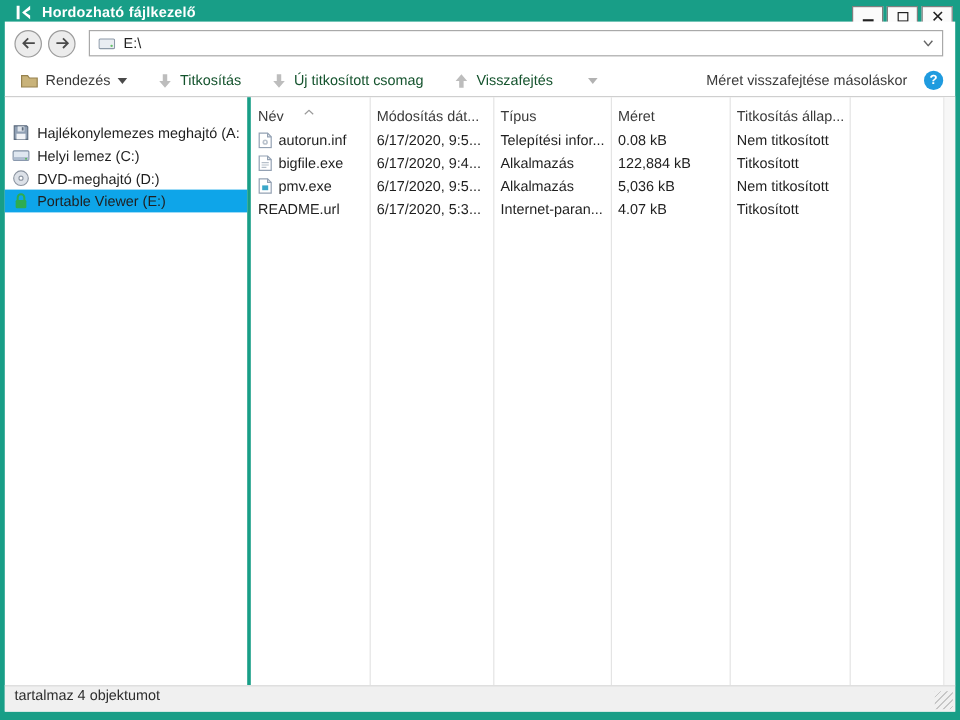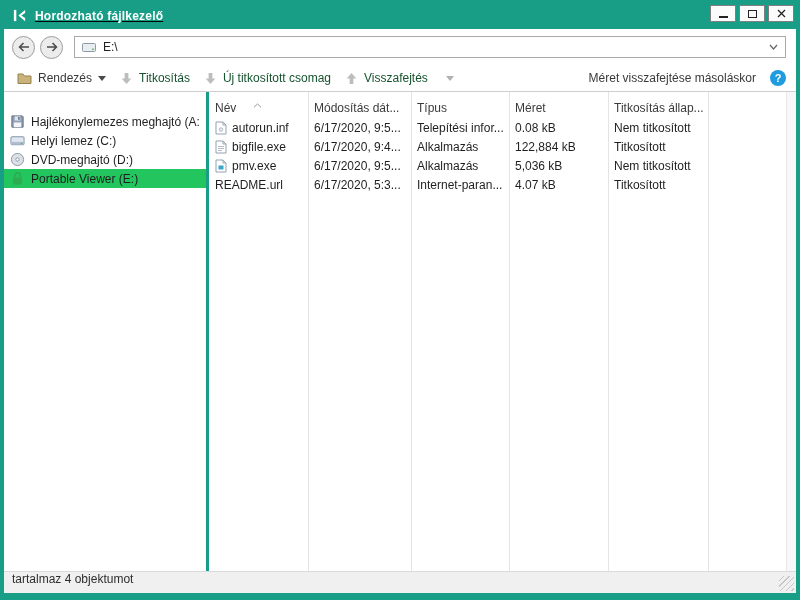--- a/index.html
+++ b/index.html
@@ -2,50 +2,50 @@
 <html><head>
 <meta charset="utf-8">
 <style>
   * { margin:0; padding:0; box-sizing:border-box; }
   html,body { width:800px; height:600px; overflow:hidden; }
   body { font-family:"Liberation Sans", sans-serif; }
 
   .window { width:800px; height:600px; background:#189e87; padding:0 4px 7px 4px; display:flex; flex-direction:column; }
 
   
-  .titlebar { height:29px; display:flex; align-items:center; gap:8px; padding:2px 2px 0 8px;text-decoration:underline; }
+  .titlebar { height:18px; display:flex; align-items:center; gap:8px; padding:2px 2px 0 8px; }
   .title { color:#fff; font-size:12px; font-weight:bold; flex:1; letter-spacing:.2px; }
   .win-controls { display:flex; gap:3px; align-self:flex-start; margin-top:3px; }
   .win-btn { width:26px; height:17px; background:#fbfbfb; border:1px solid #7f7f7f; display:flex; align-items:center; justify-content:center; cursor:default; }
   .min-glyph { width:9px; height:2px; background:#222; margin-top:7px; }
   .max-glyph { width:9px; height:8px; border:1px solid #222; }
 
   
   .client { flex:1; background:#fff; display:flex; flex-direction:column; min-height:0; }
 
   
   .navbar { height:36px; display:flex; align-items:center; gap:5px; padding:0 10px 0 8px; }
   .nav-btn { width:23px; height:23px; border-radius:50%; background:#ececec; border:1px solid #9c9c9c; display:flex; align-items:center; justify-content:center; padding:0; }
   .addressbar { flex:1; height:22px; margin-left:6px; border:1px solid #a9a9a9; display:flex; align-items:center; gap:7px; padding:0 7px; font-size:12px; color:#222; background:#fff; }
   .addr-caret { margin-left:auto; display:flex; }
 
   
-  .toolbar { height:27px; display:flex; align-items:center; padding:0 10px 0 6px; border-bottom:1px solid #cfcfcf; font-size:12px; color:#3a3a3a; }
+  .toolbar { height:27px; display:flex; align-items:center; padding:0 10px 0 6px; border-bottom:1px solid #cfcfcf; font-size:12px; color:#3a3a3a;gap:11px; }
   .tbtn { display:flex; align-items:center; gap:6px; padding:0 7px; height:100%; background:none; border:none; font:inherit; color:inherit; white-space:nowrap; }
   .tbtn.disabled { color:#14532d; }
   .caret-down { width:0; height:0; border-left:4px solid transparent; border-right:4px solid transparent; border-top:5px solid #4a4a4a; display:inline-block; }
   .caret-down.gray { border-top-color:#b2b2b2; }
   .tb-right { margin-left:auto; display:flex; align-items:center; gap:7px; }
   .info { width:16px; height:16px; border-radius:50%; background:#1f9bdf; color:#fff; font-size:11px; font-weight:bold; display:flex; align-items:center; justify-content:center; }
 
   
   .content { flex:1; display:flex; min-height:0; }
   .sidebar { width:202px; padding-top:5px; flex:none;margin-top:15px; }
   .sitem { display:flex; align-items:center; gap:6px; height:19px; padding:0 4px 0 5px; font-size:12px; color:#1f1f1f; white-space:nowrap; overflow:hidden; }
-  .sitem.selected { background:#22c55e; }
+  .sitem.selected { background:#0ea5e9; }
   .sitem .ic { width:16px; display:flex; justify-content:center; flex:none; }
   .sdivider { width:3px; background:#189e87; flex:none; }
 
   .filelist { flex:1; position:relative; padding-top:5px; min-width:0; }
   .colline { position:absolute; top:0; bottom:0; width:1px; background:#e4e4e4; }
   .hrow, .frow { display:grid; grid-template-columns:99px 103px 98px 99px 100px; align-items:center; }
   .hrow { height:21px; color:#3a3a3a; }
   .frow { height:19px; color:#1f1f1f; }
   .cell { padding-left:6px; font-size:12px; white-space:nowrap; overflow:hidden; }
   .namecell { display:flex; align-items:center; gap:5px; }

